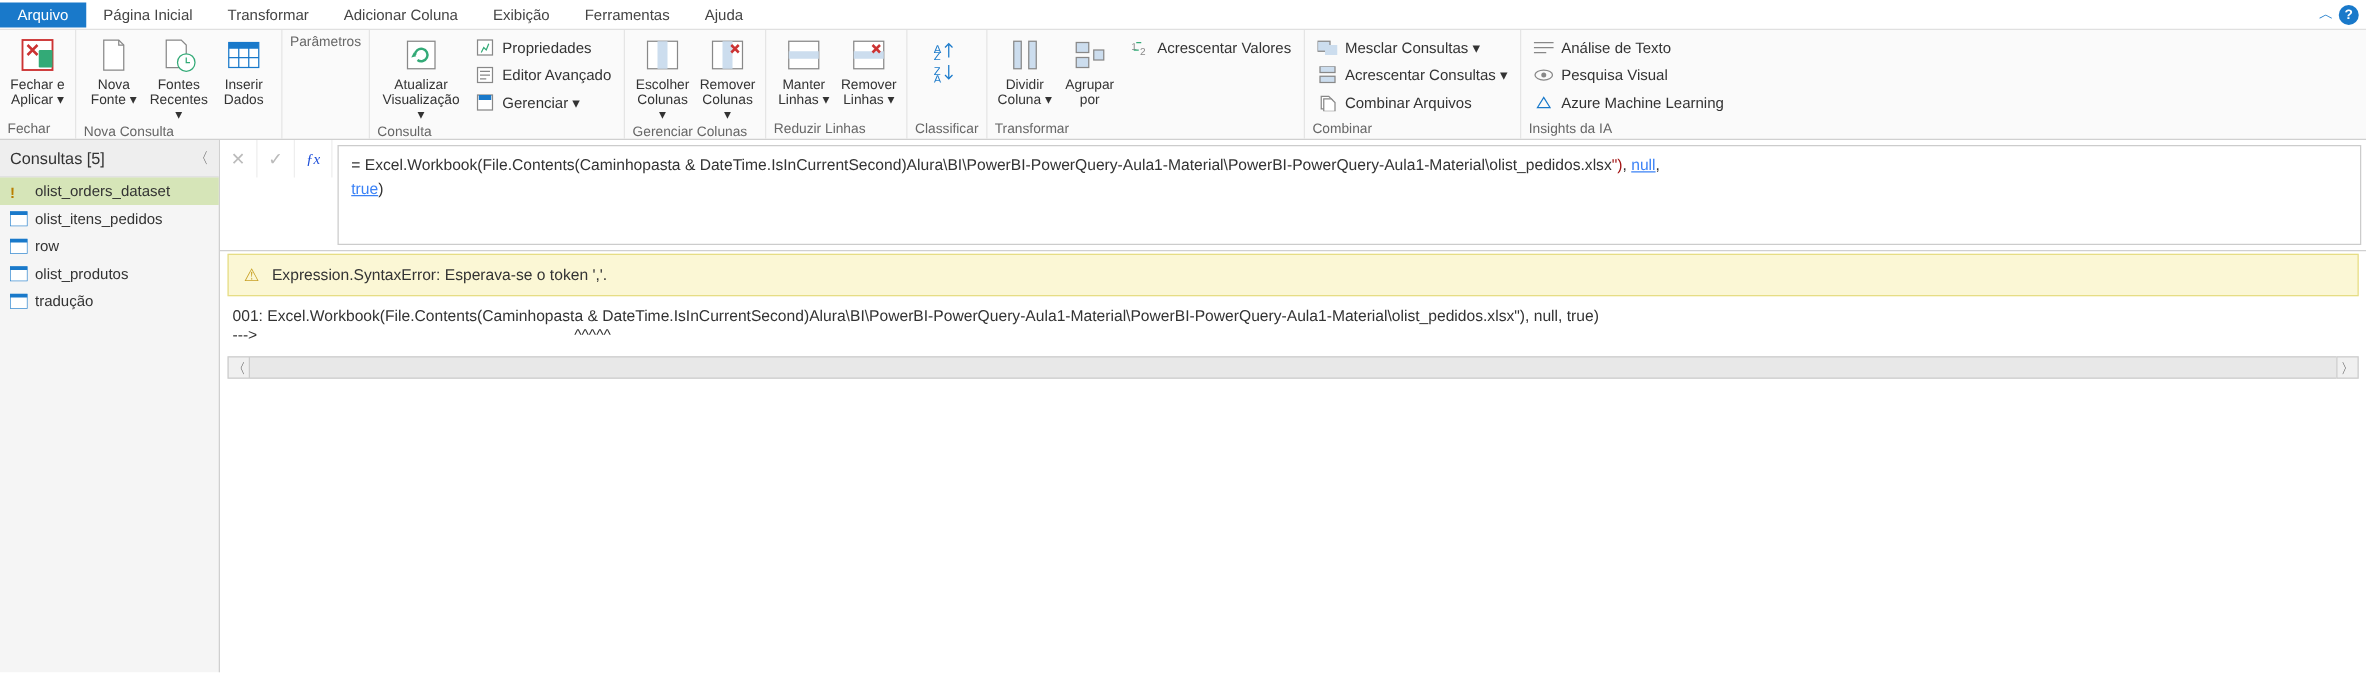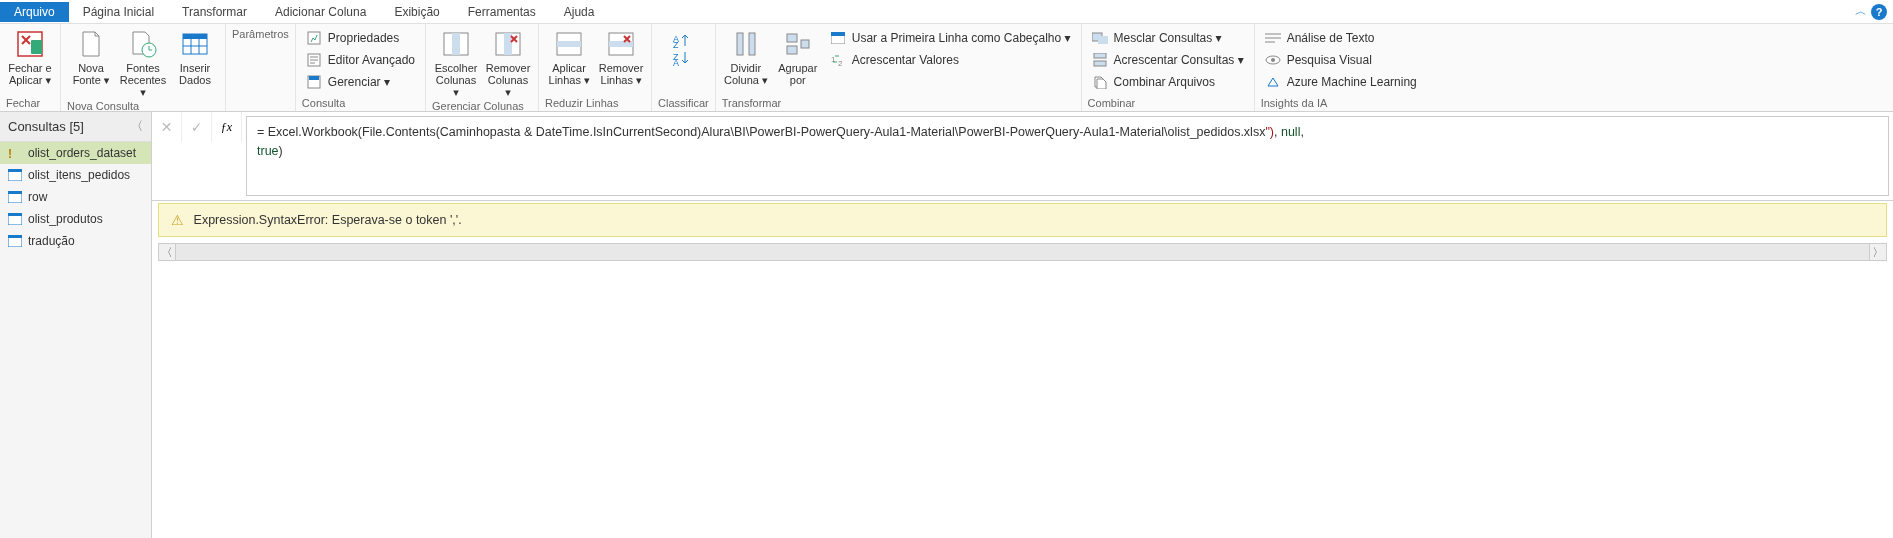--- a/index.html
+++ b/index.html
@@ -21,38 +21,38 @@
 .bigbtn .ico { width: 32px; height: 32px; display: flex; align-items: center; justify-content: center; }
 .bigbtn .lbl { font-size: 11px; text-align: center; line-height: 1.1; padding-top: 2px; min-height: 28px; display: flex; flex-direction: column; align-items: center; justify-content: flex-start; }
 .smallbtn { display: flex; align-items: center; gap: 6px; padding: 2px 4px; font-size: 12px; cursor: pointer; height: 20px; white-space: nowrap; }
 .smallbtn .sico { width: 16px; height: 16px; display: flex; align-items: center; justify-content: center; }
 .vstack { display: flex; flex-direction: column; gap: 2px; padding-top: 2px; }
 
 
 .main { display: flex; height: calc(538px - 24px - 88px); }
 
 
-.queries { width: 152px; border-right: 1px solid #d0d0d0; background: #f5f5f5; }
+.queries { width: 176px; border-right: 1px solid #d0d0d0; background: #f5f5f5; }
 .qhead { display: flex; align-items: center; justify-content: space-between; padding: 6px 8px; background: #eee; border-bottom: 1px solid #ddd; font-size: 13px; }
 .qhead .collapse { font-size: 12px; color: #666; cursor: pointer; }
 .qitem { display: flex; align-items: center; gap: 6px; padding: 4px 8px; font-size: 12px; cursor: pointer; }
 .qitem.active { background: #d6e5b8; }
 .qitem .qicon { width: 14px; height: 12px; }
 .warn-icon { color: #b97e00; font-weight: bold; }
 .tbl-icon svg { display: block; }
 
 
 .editor { flex: 1; display: flex; flex-direction: column; }
 .fxbar { display: flex; align-items: flex-start; border-bottom: 1px solid #d0d0d0; background: #fff; }
 .fxbtn { width: 30px; height: 30px; display: flex; align-items: center; justify-content: center; color: #bbb; font-size: 14px; border-right: 1px solid #eee; cursor: pointer; }
-.fxlbl { width: 30px; height: 30px; display: flex; align-items: center; justify-content: center; font-style: italic; color: #000000; font-family: "Segoe UI", serif; border-right: 1px solid #eee; }
+.fxlbl { width: 30px; height: 30px; display: flex; align-items: center; justify-content: center; font-style: italic; color: #1d4ed8; font-family: "Segoe UI", serif; border-right: 1px solid #eee; }
 .formula { flex: 1; padding: 6px 10px; font-family: Consolas, monospace; font-size: 12.5px; line-height: 1.4; white-space: pre-wrap; border: 1px solid #ccc; margin: 4px; background: #fff; min-height: 80px; }
 .formula .eq { color: #333; }
 .formula .str { color: #a31515; }
-.formula .kw { color: #14532d; }
+.formula .kw { color: #3b82f6; text-decoration: underline; }
 .errbar { background: #fbf7d5; border: 1px solid #e6dd85; margin: 2px 6px; padding: 8px 12px; display: flex; align-items: center; gap: 10px; font-size: 12.5px; color: #333; }
 .errbar .tri { color: #c9a227; font-size: 14px; }
 .codeblock { font-family: Consolas, monospace; font-size: 12.5px; padding: 6px 10px; white-space: pre; overflow-x: hidden; color: #333; }
 .hscroll { display: flex; align-items: center; margin: 4px 6px; }
 .hscroll .arrow { width: 18px; height: 18px; display: flex; align-items: center; justify-content: center; background: #f0f0f0; border: 1px solid #ccc; cursor: pointer; font-size: 11px; color: #555; }
 .hscroll .track { flex: 1; height: 18px; background: #e8e8e8; border-top: 1px solid #ccc; border-bottom: 1px solid #ccc; }
 
 svg { display: block; }
 </style>
 </head>
@@ -139,20 +139,33 @@
     <div class="group-label">Nova Consulta</div>
   </div>
 
 
   <div class="group">
     <div class="group-label">Parâmetros</div>
   </div>
 
   <div class="group">
     <div class="group-body">
+      <div class="bigbtn" style="width:70px">
+        <div class="ico">
+            <svg width="28" height="28">
+              <rect x="3" y="3" width="22" height="22" fill="#fff" stroke="#888"></rect>
+              <path d="M9 14 a5 5 0 1 1 2 4" fill="none" stroke="#3a7" stroke-width="2"></path>
+              <path d="M8 12 l2 3 l-4 1 z" fill="#3a7"></path>
+            </svg>
+          </div>
+        <div class="lbl">
+            <div>Atualizar</div>
+            <div>Visualização ▾</div>
+          </div>
+      </div>
       <div class="vstack">
         <div class="smallbtn">
             <span class="sico">
               <svg width="14" height="14">
                 <rect x="1" y="1" width="12" height="12" fill="#fff" stroke="#888"></rect>
                 <path d="M4 11 l2-4 l2 2 l2-5" stroke="#3a7" fill="none"></path>
               </svg>
             </span>
             <span>Propriedades</span>
           </div>
@@ -215,21 +228,21 @@
   <div class="group">
     <div class="group-body">
       <div class="bigbtn">
         <div class="ico">
             <svg width="26" height="24">
               <rect x="1" y="1" width="24" height="22" fill="#fff" stroke="#888"></rect>
               <rect x="1" y="9" width="24" height="6" fill="#cde"></rect>
             </svg>
           </div>
         <div class="lbl">
-            <div>Aplicar</div>
+            <div>Manter</div>
             <div>Linhas ▾</div>
           </div>
       </div>
       <div class="bigbtn">
         <div class="ico">
             <svg width="26" height="24">
               <rect x="1" y="1" width="24" height="22" fill="#fff" stroke="#888"></rect>
               <rect x="1" y="9" width="24" height="6" fill="#cde"></rect>
               <path d="M16 4 l6 6 M22 4 l-6 6" stroke="#c33" stroke-width="2"></path>
             </svg>
@@ -287,29 +300,20 @@
           </div>
         <div class="lbl">
             <div>Agrupar</div>
             <div>por</div>
           </div>
       </div>
       <div class="vstack">
         <div class="smallbtn">
             <span class="sico">
               <svg width="14" height="12">
-                <rect x="0" y="0" width="14" height="12" fill="#fff" stroke="#888"></rect>
-                <rect x="0" y="0" width="14" height="4" fill="#1979ca"></rect>
-              </svg>
-            </span>
-            <span>Usar a Primeira Linha como Cabeçalho ▾</span>
-          </div>
-        <div class="smallbtn">
-            <span class="sico">
-              <svg width="14" height="12">
                 <text x="0" y="8" font-size="8" fill="#888">1</text>
                 <text x="7" y="12" font-size="8" fill="#888">2</text>
                 <path d="M4 2 l4 0 M6 8 l-4 0" stroke="#3a7"></path>
               </svg>
             </span>
             <span>Acrescentar Valores</span>
           </div>
       </div>
     </div>
     <div class="group-label">Transformar</div>
@@ -443,20 +447,22 @@
       <div class="fxlbl">ƒx</div>
       <div class="formula"><span class="eq">= Excel.Workbook(File.Contents(Caminhopasta &amp; DateTime.IsInCurrentSecond)Alura\BI\PowerBI-PowerQuery-Aula1-Material\PowerBI-PowerQuery-Aula1-Material\olist_pedidos.xlsx</span><span class="str">")</span><span class="eq">, </span><span class="kw">null</span><span class="eq">,
 </span><span class="kw">true</span><span class="eq">)</span></div>
     </div>
 
     <div class="errbar">
       <span class="tri">⚠</span>
       <span>Expression.SyntaxError: Esperava-se o token ','.</span>
     </div>
 
+    <div class="codeblock"><span>001: Excel.Workbook(File.Contents(Caminhopasta &amp; DateTime.IsInCurrentSecond)Alura\BI\PowerBI-PowerQuery-Aula1-Material\PowerBI-PowerQuery-Aula1-Material\olist_pedidos.xlsx"), null, true)</span>
+<span>---&gt;                                                                         ^^^^^</span></div>
 
     <div class="hscroll">
       <div class="arrow">〈</div>
       <div class="track"></div>
       <div class="arrow">〉</div>
     </div>
   </div>
 
 </div>
 

